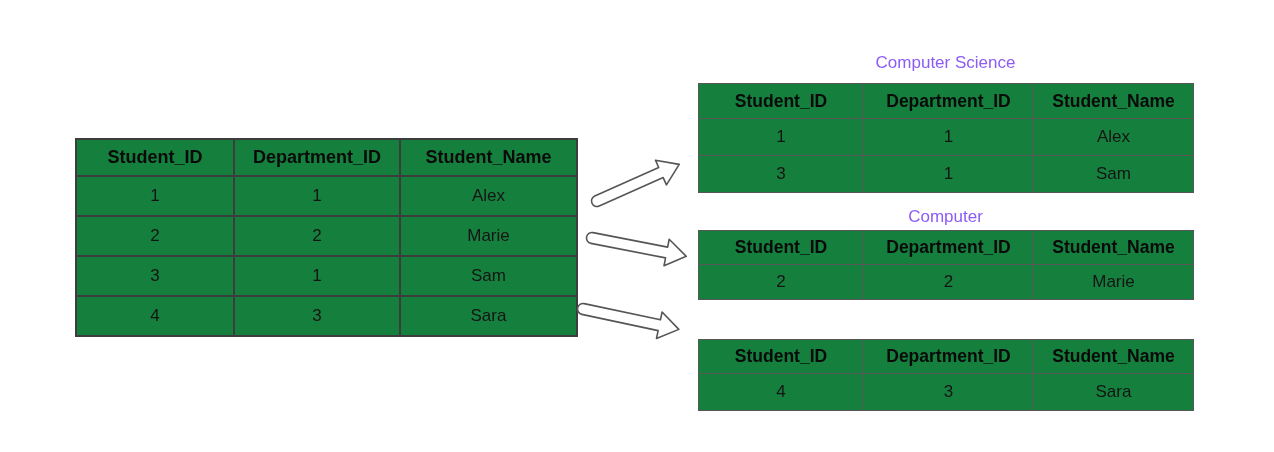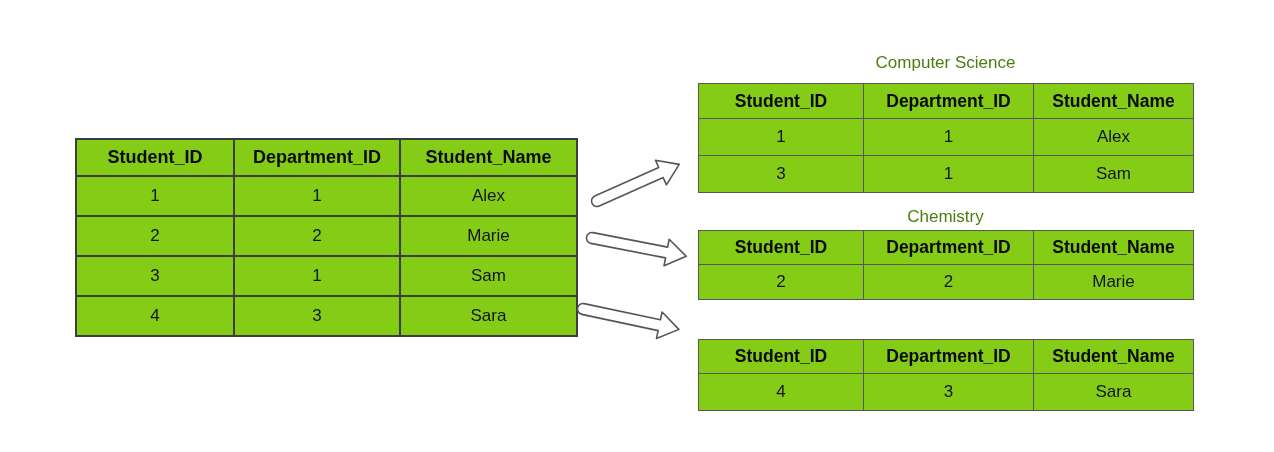--- a/index.html
+++ b/index.html
@@ -9,21 +9,21 @@
     width: 1274px;
     height: 452px;
     background: #ffffff;
     font-family: "Liberation Sans", "DejaVu Sans", sans-serif;
     overflow: hidden;
   }
   table.tbl {
     position: absolute;
     border-collapse: collapse;
     table-layout: fixed;
-    background: #84cc16;
+    background: #15803d;
   }
   table.tbl th, table.tbl td {
     text-align: center;
     vertical-align: middle;
     overflow: hidden;
     white-space: nowrap;
   }
   
   table.source th, table.source td { border: 2px solid #3d3d3d; }
   table.source { left: 75px; top: 138px; width: 501px; }
@@ -35,21 +35,21 @@
   table.partition { left: 698px; width: 495px; }
   table.partition th { font-size: 17.5px; font-weight: bold; color: #0a0a0a; }
   table.partition td { font-size: 17px; color: #141414; }
 
   .tbl-title {
     position: absolute;
     left: 698px;
     width: 495px;
     text-align: center;
     font-size: 17px;
-    color: #4d7c0f;
+    color: #8b5cf6;
     line-height: 22px;
   }
   #cs-title     { top: 52px; }
   #cs-table     { top: 83px; }
   #cs-table th  { height: 35px; }
   #cs-table td  { height: 37px; }
   #chem-title   { top: 206px; }
   #chem-table   { top: 230px; }
   #chem-table th{ height: 34px; }
   #chem-table td{ height: 35px; }
@@ -136,21 +136,21 @@
       <td>Alex</td>
     </tr>
     <tr>
       <td>3</td>
       <td>1</td>
       <td>Sam</td>
     </tr>
   </tbody>
     </table>
 
-  <div class="tbl-title" id="chem-title">Chemistry</div>
+  <div class="tbl-title" id="chem-title">Computer</div>
   <table class="tbl partition" id="chem-table">
     <colgroup>
         <col style="width:165px">
         <col style="width:170px">
         <col style="width:160px">
       </colgroup>
     <tbody>
         <tr>
       <th>Student_ID</th>
       <th>Department_ID</th>

